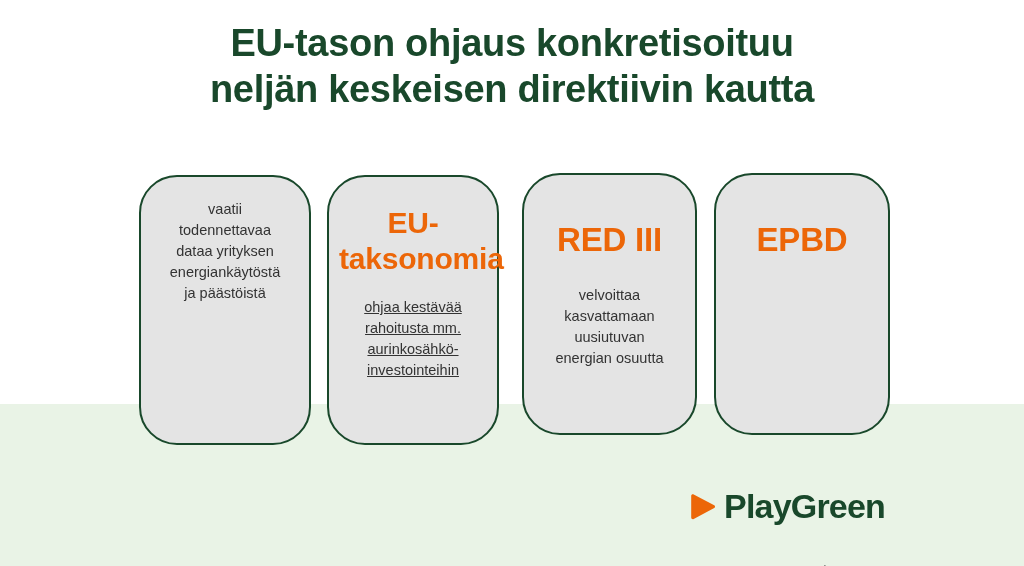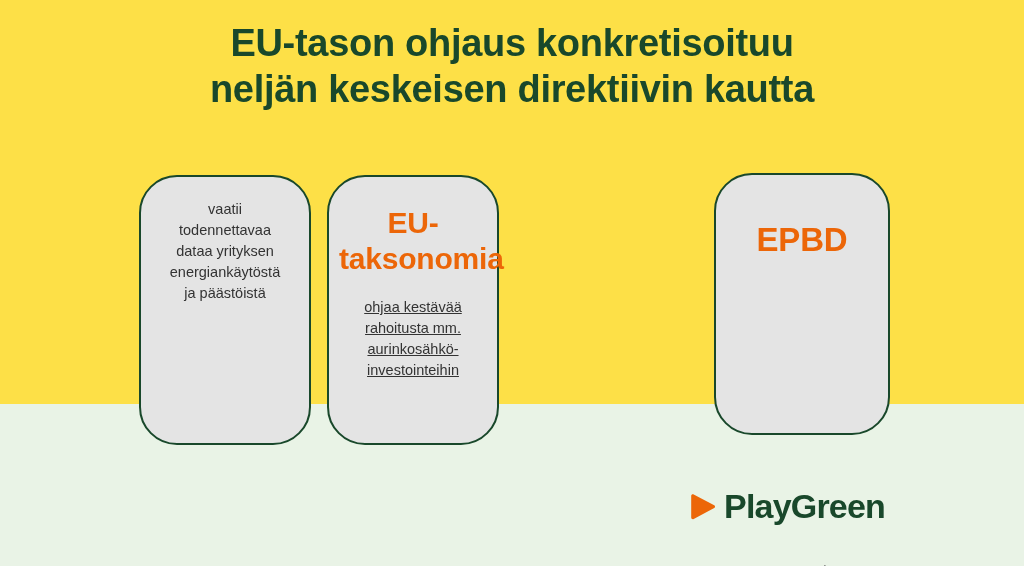--- a/index.html
+++ b/index.html
@@ -12,21 +12,21 @@
     height: 566px;
     overflow: hidden;
     background: #e9f3e6;
     font-family: "Liberation Sans", "DejaVu Sans", sans-serif;
     position: relative;
   }
   .slide {
     position: relative;
     width: 1024px;
     height: 404px;
-    background: #fde047;
+    background: #ffffff;
   }
 
   
   .title {
     position: absolute;
     left: 0;
     top: 20px;
     width: 1024px;
     text-align: center;
     color: #19482b;
@@ -147,20 +147,27 @@
 
     <div class="card card-1">
       <div class="card-title">EU-
 taksonomia</div>
       <div class="card-body">ohjaa kestävää
 rahoitusta mm.
 aurinkosähkö-
 investointeihin</div>
     </div>
 
+    <div class="card card-2">
+      <div class="card-title">RED III</div>
+      <div class="card-body">velvoittaa
+kasvattamaan
+uusiutuvan
+energian osuutta</div>
+    </div>
 
     <div class="card card-3">
       <div class="card-title">EPBD</div>
     </div>
 
   </div>
 
   <div class="logo">
     <span class="logo-mark">
       <svg width="30" height="26" viewBox="0 0 30 26" xmlns="http://www.w3.org/2000/svg">

